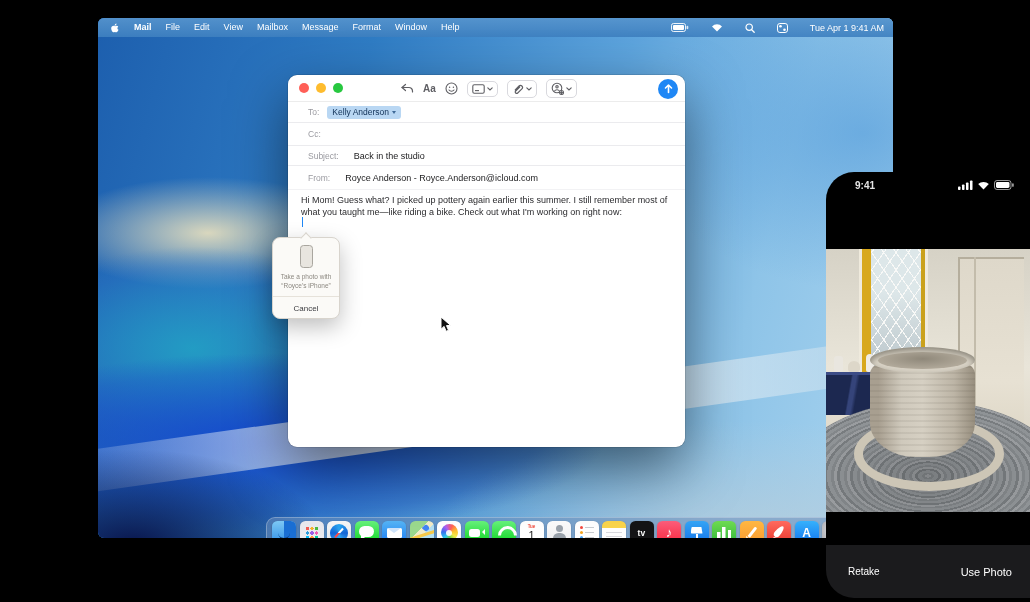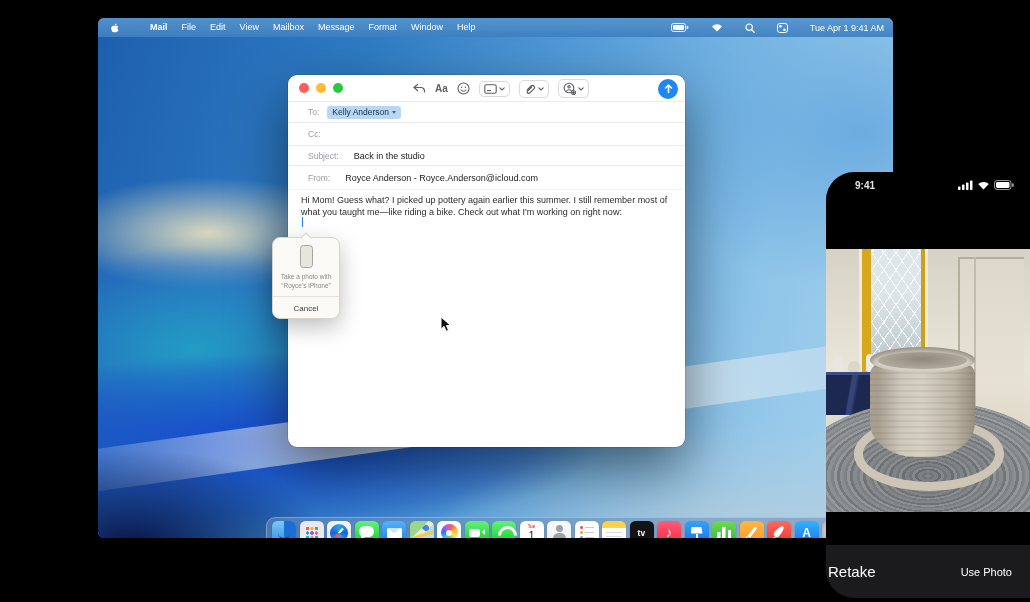--- a/index.html
+++ b/index.html
@@ -18,21 +18,21 @@
   .wp-streak { position:absolute; left:-60px; top:372px; width:960px; height:42px; transform:rotate(-8deg);
     background:linear-gradient(90deg, rgba(232,240,246,.05), rgba(238,244,248,.95) 42%, rgba(205,225,238,.5) 85%); }
   .wp-botdark  { background:radial-gradient(ellipse 270px 130px at 35px 525px, rgba(8,18,72,.95), transparent 72%); }
   .wp-botlight { background:radial-gradient(ellipse 430px 170px at 650px 530px, rgba(185,206,219,.85), transparent 75%); }
   .wp-rightglow{ background:radial-gradient(ellipse 300px 210px at 765px 115px, rgba(72,148,216,.55), transparent 75%); }
 
   
   .menubar { position:absolute; left:0; top:0; right:0; height:19px;
     background:linear-gradient(180deg, rgba(86,148,205,.92), rgba(62,128,192,.92));
     display:flex; align-items:center; color:#fff; font-size:9px; z-index:30; }
-  .menubar-left { display:flex; align-items:center; gap:16px; padding-left:11px; }
+  .menubar-left { display:flex; align-items:center; gap:0; padding-left:11px; }
   .apple-logo { width:12px; height:12px; margin-right:6px; display:inline-flex; }
   .menu-item { padding:0 7px; line-height:19px; white-space:nowrap; }
   .menu-item.bold { font-weight:700; }
   .menubar-right { margin-left:auto; display:flex; align-items:center; gap:22px; padding-right:9px; }
   .statusicon { display:inline-flex; align-items:center; }
   .clock { white-space:nowrap; font-size:9px; }
 
   
   .dock { position:absolute; left:168px; top:499px; width:655px; height:31px;
     background:rgba(108,142,188,.55); border:0.5px solid rgba(255,255,255,.28);
@@ -150,21 +150,21 @@
   .mail-window { position:absolute; left:288px; top:75px; width:397px; height:372px;
     background:#fff; border-radius:9px; box-shadow:0 22px 55px rgba(0,0,0,.5), 0 0 0 0.5px rgba(0,0,0,.2);
     z-index:40; }
   .mw-titlebar { position:absolute; left:0; top:0; right:0; height:27px;
     border-bottom:1px solid #ececec; display:flex; align-items:center; }
   .traffic { display:flex; gap:7px; padding-left:11px; }
   .tl { width:10px; height:10px; border-radius:50%; }
   .tl-red    { background:#ff5f57; }
   .tl-yellow { background:#febc2e; }
   .tl-green  { background:#28c840; }
-  .mw-tools { position:absolute; left:124px; top:0; height:27px; display:flex; align-items:center; gap:9px; }
+  .mw-tools { position:absolute; left:112px; top:0; height:27px; display:flex; align-items:center; gap:9px; }
   .tool-btn { display:flex; align-items:center; gap:2px; color:#5f5f64; }
   .tool-pill { border:1px solid #d9d9de; border-radius:5px; padding:2px 4px; background:#fff; }
   .format-label { font-size:10px; font-weight:600; color:#5f5f64; }
   .send-btn { position:absolute; right:7px; top:3.5px; width:20px; height:20px; border-radius:50%;
     background:#1f87f5; display:flex; align-items:center; justify-content:center; border:none; }
   .mw-row { position:absolute; left:0; right:0; border-bottom:1px solid #ebebee;
     display:flex; align-items:center; padding-left:20px; }
   .row-to      { top:27px;  height:21px; }
   .row-cc      { top:48px;  height:23px; }
   .row-subject { top:71px;  height:20px; }
@@ -237,21 +237,21 @@
       repeating-linear-gradient(180deg, rgba(60,55,45,.08) 0 2px, transparent 2px 6px),
       linear-gradient(90deg,#a89f90 0 8%,#cfc9bc 30%,#d6d0c3 50%,#bdb5a6 80%,#978e7e 100%);
     border-radius:50px 50px 46px 46px / 20px 20px 34px 34px; }
   .ph-bowl-rim { position:absolute; left:44px; top:98px; width:105px; height:26px; border-radius:50%;
     background:#d9d3c6; box-shadow:inset 0 3px 6px rgba(70,65,55,.55); }
   .ph-bowl-inner { position:absolute; left:52px; top:103px; width:89px; height:17px; border-radius:50%;
     background:radial-gradient(ellipse at 50% 40%, #8f887a, #b3ab9c 75%); }
 
   .ip-actionbar { position:absolute; left:0; top:373px; right:0; height:53px; background:#1b1b1d;
     display:flex; align-items:center; }
-  .ip-retake    { color:#fff; font-size:15px; margin-left:2px; background:none; border:none; }
+  .ip-retake    { color:#fff; font-size:10px; margin-left:22px; background:none; border:none; }
   .ip-use-photo { color:#fff; font-size:11px; margin-left:auto; margin-right:18px; background:none; border:none; }
 
   svg { display:block; }
 </style>
 </head>
 <body>
 
 <div id="canvas">
 
   <div class="mac-screen">

